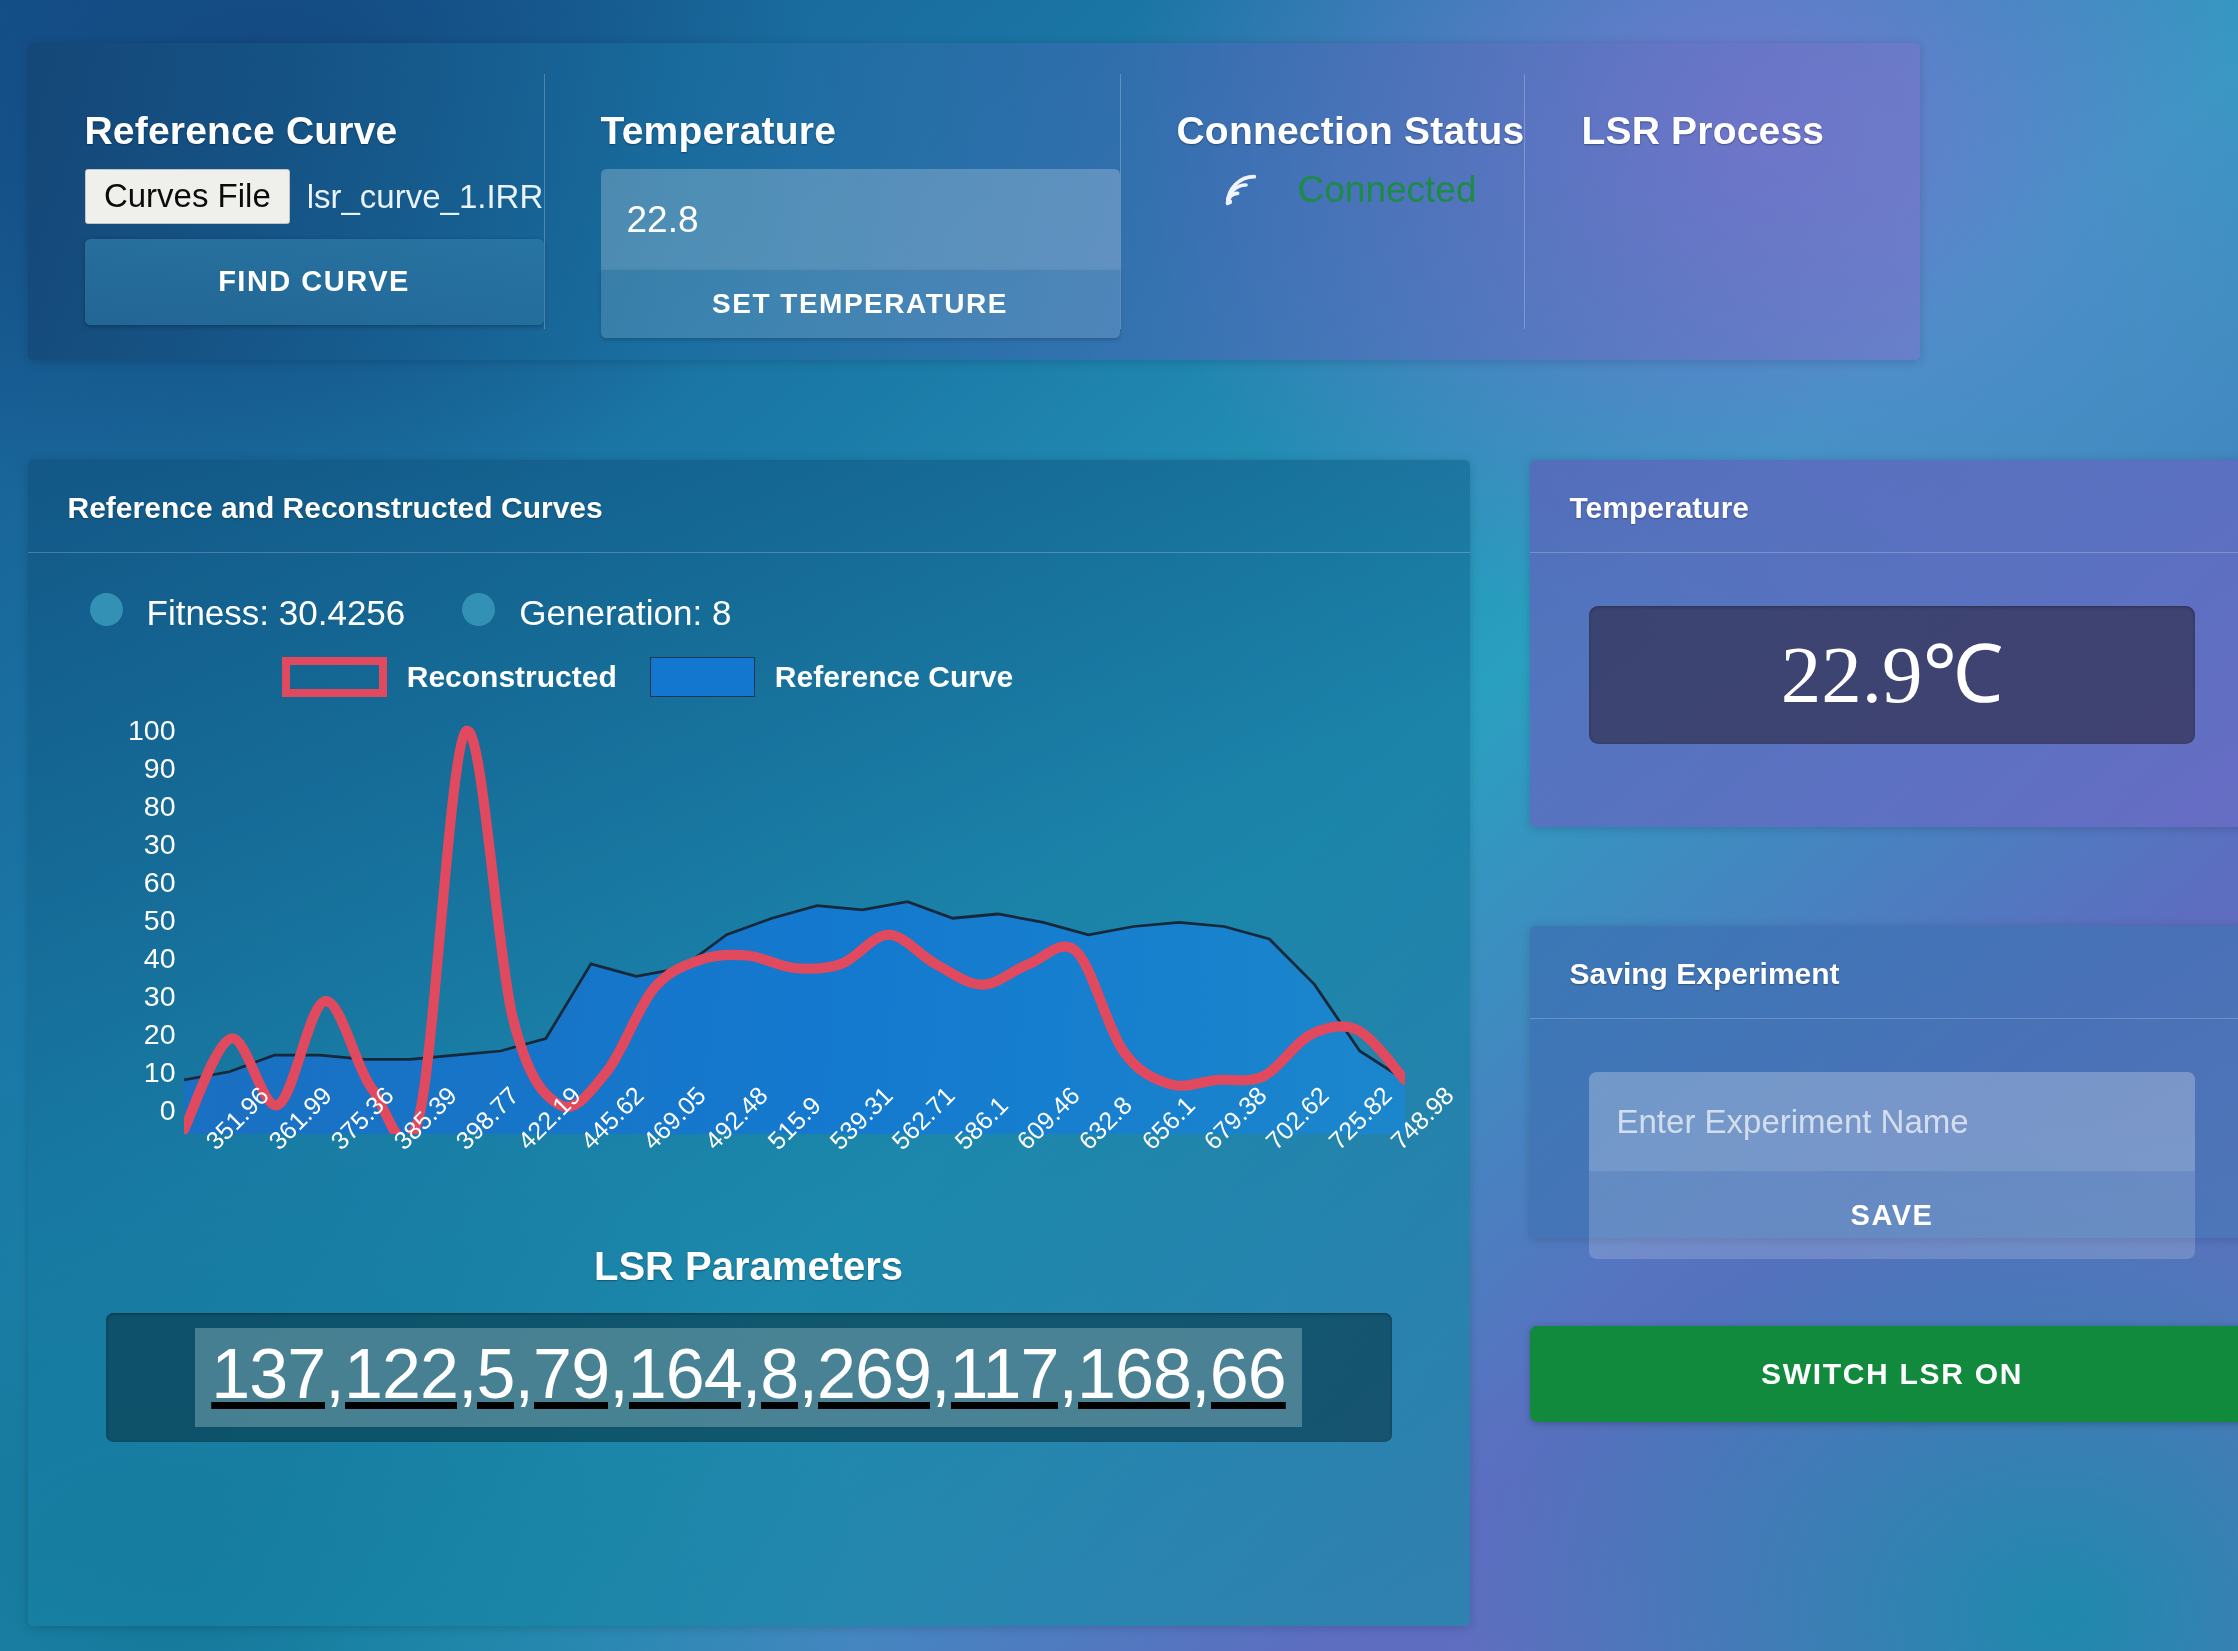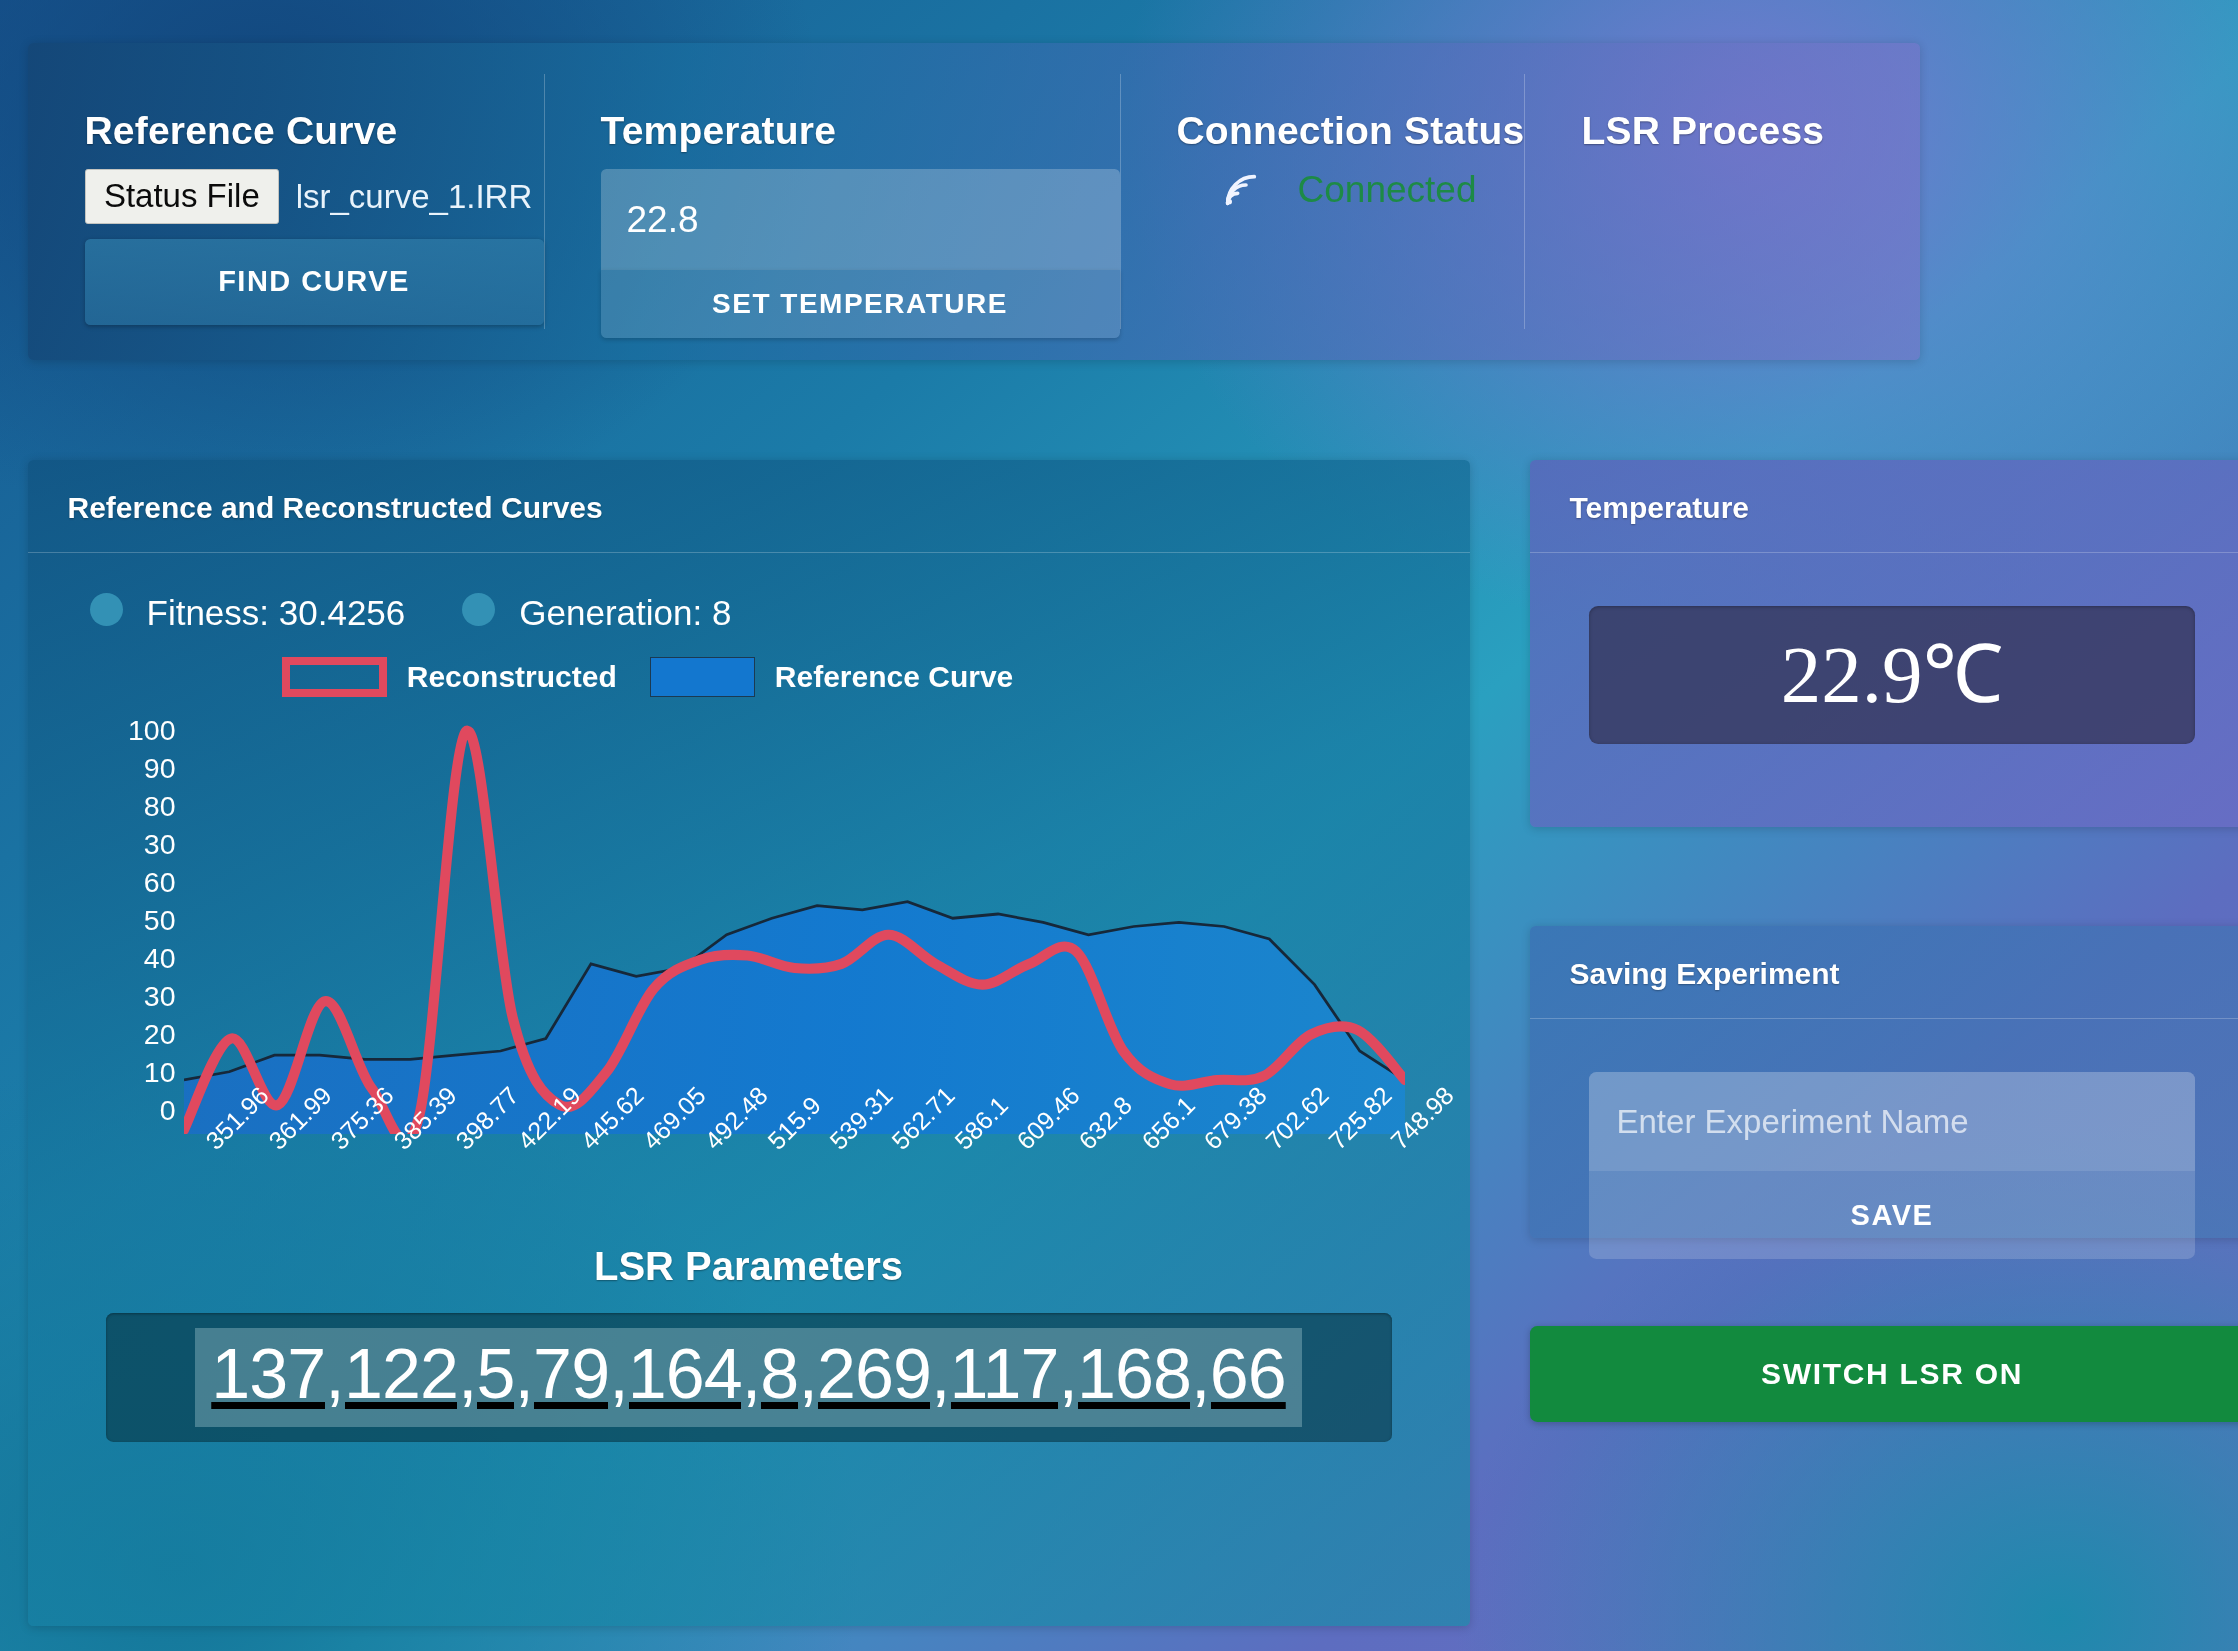--- a/index.html
+++ b/index.html
@@ -164,21 +164,21 @@
 </head>
 <body>
 
 <div class="app-frame">
 
   <div class="topbar">
 
     <div class="tb-cell">
       <div class="tb-title">Reference Curve</div>
       <div class="filerow">
-        <button class="choose-file">Status File</button>
+        <button class="choose-file">Curves File</button>
         <span class="filename">lsr_curve_1.IRR</span>
       </div>
       <button class="btn-flat find-curve">FIND CURVE</button>
     </div>
 
     <div class="tb-cell">
       <div class="tb-title">Temperature</div>
       <input class="temp-input" value="22.8" style="">
       <button class="btn-flat set-temp">SET TEMPERATURE</button>
     </div>

